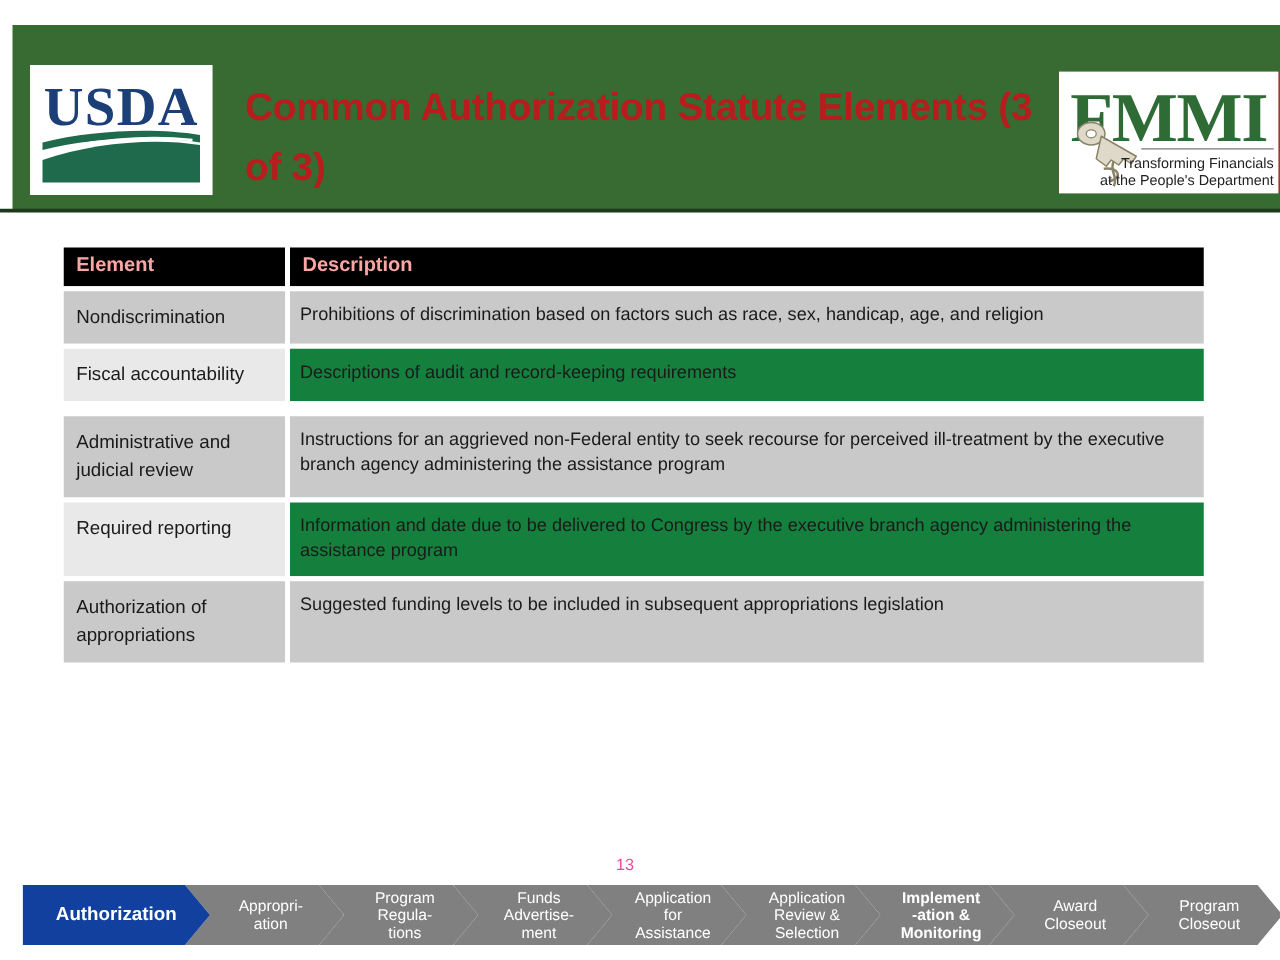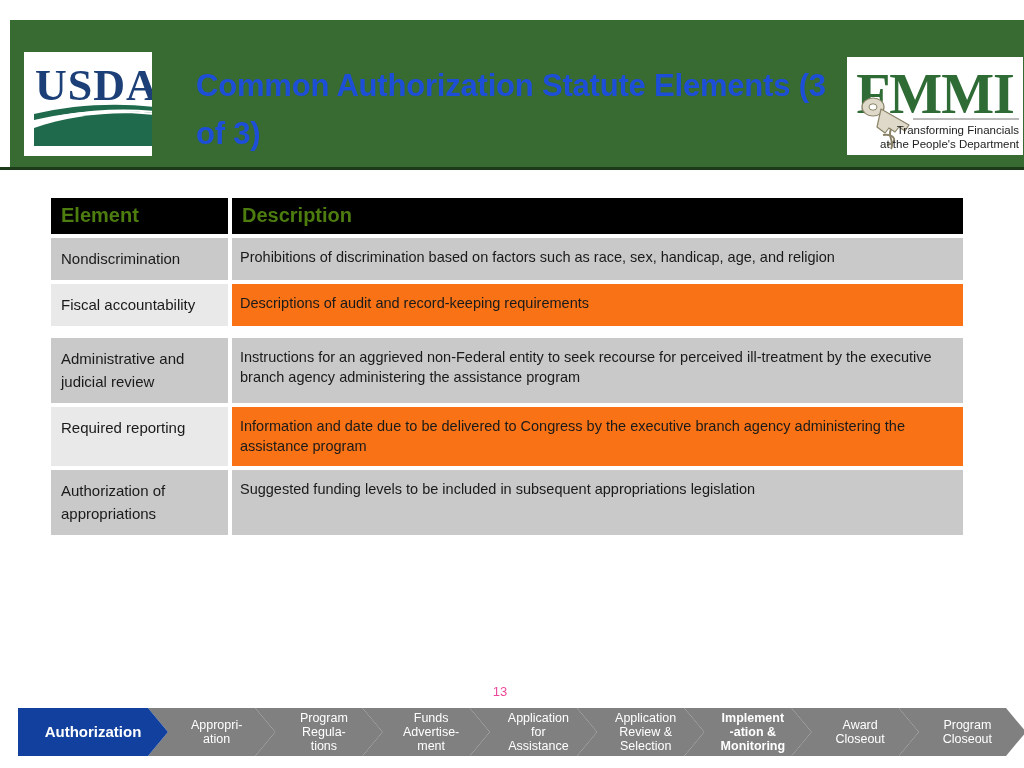--- a/index.html
+++ b/index.html
@@ -31,34 +31,34 @@
     width: 1024px;
     height: 3px;
     background: #1c3a19;
   }
 
   
   .usda-logo {
     position: absolute;
     left: 24px;
     top: 52px;
-    width: 128px;
+    width: 146px;
     height: 104px;
     background: #ffffff;
     overflow: hidden;
   }
   .usda-logo svg { display: block; }
 
   
   .slide-title {
     position: absolute;
     left: 196px;
     top: 62px;
     width: 640px;
-    color: #1d4ed8;
+    color: #b91c1c;
     font-size: 31px;
     font-weight: bold;
     line-height: 48px;
     letter-spacing: -0.2px;
   }
 
   
   .fmmi-logo {
     position: absolute;
     left: 847px;
@@ -75,22 +75,22 @@
     position: absolute;
     left: 51px;
     top: 198px;
     width: 912px;
     border-collapse: separate;
     border-spacing: 0;
     table-layout: fixed;
   }
   .data-table th {
     background: #000000;
-    color: #4d7c0f;
-    font-size: 20px;
+    color: #fca5a5;
+    font-size: 16px;
     font-weight: bold;
     text-align: left;
     padding: 6px 0 7px 10px;
     vertical-align: middle;
   }
   .data-table th.col-element { width: 167px; }
   .data-table td {
     font-size: 14.5px;
     color: #1a1a1a;
     vertical-align: top;
@@ -104,21 +104,21 @@
     line-height: 23px;
   }
   .data-table td.cell-desc {
     padding: 9px 10px 10px 8px;
     font-size: 14.5px;
     line-height: 20px;
   }
   tr.row-dark td.cell-element { background: #c9c9c9; }
   tr.row-dark td.cell-desc    { background: #c9c9c9; }
   tr.row-light td.cell-element { background: #e9e9e9; }
-  tr.row-light td.cell-desc    { background: #f97316; }
+  tr.row-light td.cell-desc    { background: #15803d; }
   .gap-col { width: 4px; padding: 0 !important; background: #ffffff !important; }
   .spacer-row td { height: 4px; padding: 0 !important; background: #ffffff !important; }
 
   
   .page-number {
     position: absolute;
     left: 0;
     top: 684px;
     width: 1000px;
     text-align: center;

